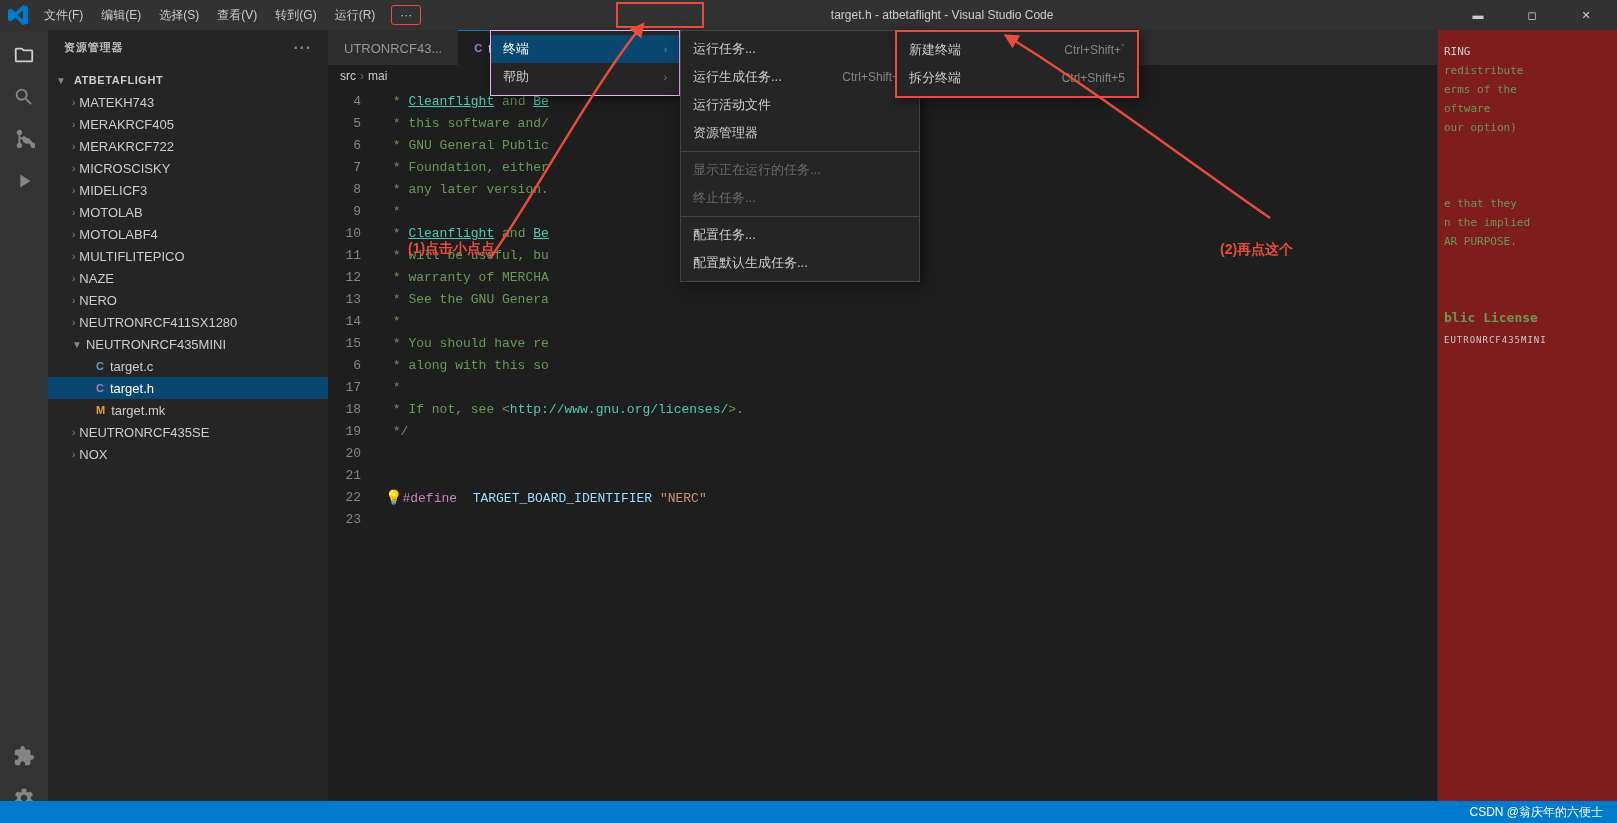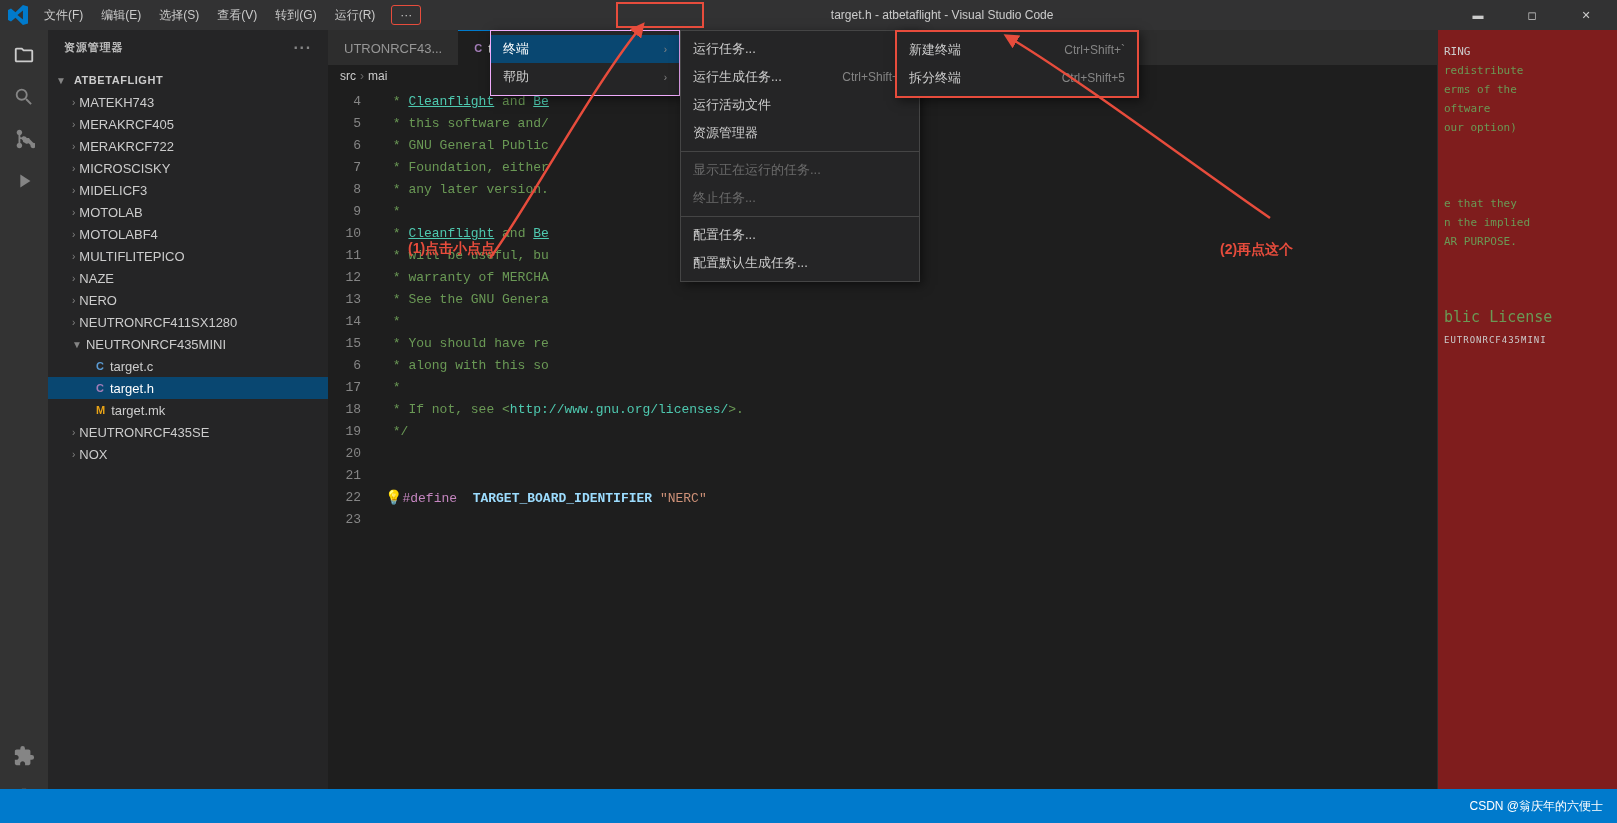--- a/index.html
+++ b/index.html
@@ -240,29 +240,29 @@
       overflow: auto;
       font-size: 13px;
       line-height: 22px;
       color: #cccccc;
     }
     .code-line { height: 22px; white-space: pre; }
     .str { color: #ce9178; }
     .cmt { color: #6a9955; }
     .link { color: #4ec9b0; }
     .pp { color: #c586c0; }
-    .ident { color: #9cdcfe; font-weight: bold; }
+    .ident { color: #9cdcfe; }
 
     
     .status-bar {
       position: absolute;
       bottom: 0;
       left: 0;
       right: 0;
-      height: 34px;
+      height: 22px;
       background: #007acc;
       display: flex;
       align-items: center;
       padding: 0 8px;
       font-size: 12px;
       color: #ffffff;
       z-index: 50;
       justify-content: flex-end;
     }
     .status-item {
@@ -600,21 +600,21 @@
     <div style="color:#6a9955;font-size:11px;">our option)</div>
     <div style="font-size:11px;">&nbsp;</div>
     <div style="font-size:11px;">&nbsp;</div>
     <div style="font-size:11px;">&nbsp;</div>
     <div style="color:#6a9955;font-size:11px;">e that they</div>
     <div style="color:#6a9955;font-size:11px;">n the implied</div>
     <div style="color:#6a9955;font-size:11px;">AR PURPOSE.</div>
     <div style="font-size:11px;">&nbsp;</div>
     <div style="font-size:11px;">&nbsp;</div>
     <div style="font-size:11px;">&nbsp;</div>
-    <div style="color:#6a9955;font-size:15px;">blic License</div>
+    <div style="color:#6a9955;font-size:13px;font-weight:bold;">blic License</div>
     <div style="color:#cccccc;font-size:9px;padding-top:4px;letter-spacing:1px;">EUTRONRCF435MINI</div>
   </div>
 
 </div>
 
 <div class="menu-overlay">
 
   <div class="terminal-menu" style="border:1px solid #f0abfc;">
     <div class="terminal-menu-item active">
       <span>终端</span>

